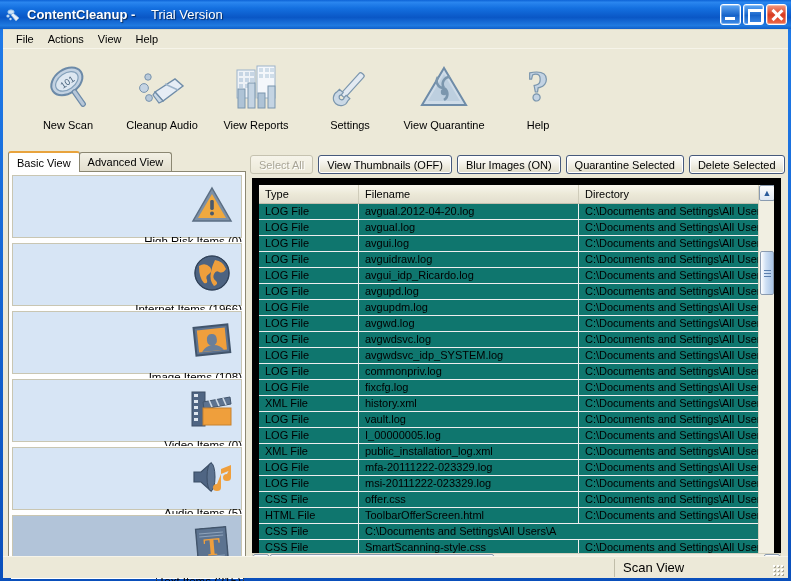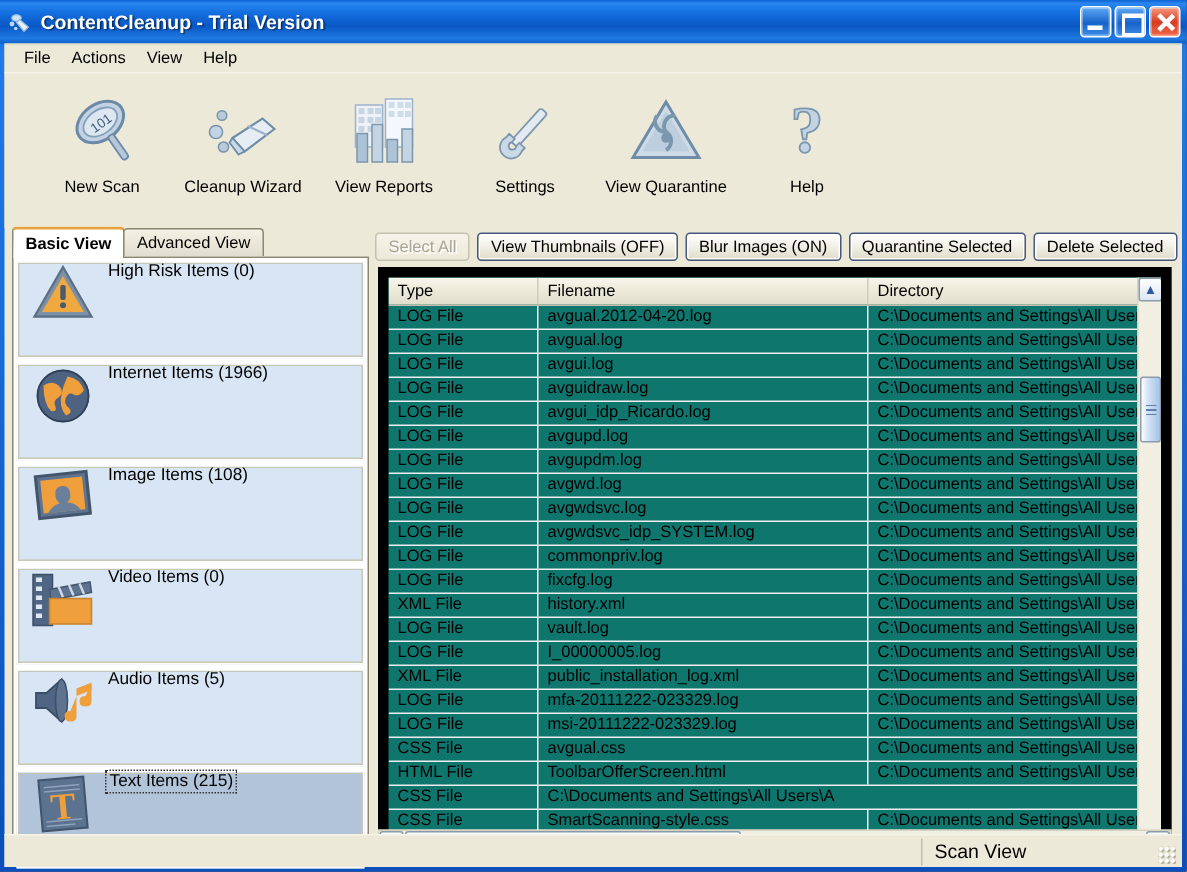--- a/index.html
+++ b/index.html
@@ -29,21 +29,21 @@
   #titlebar .tb-icon {
     margin-left:5px; margin-right:5px;
     width:17px; height:17px; flex:0 0 auto;
     position:relative;
   }
   #titlebar .title-text {
     color:#fff; font-weight:bold; font-size:13px;
     text-shadow: 1px 1px 1px rgba(0,0,0,0.55);
     white-space:nowrap;
   }
-  #titlebar .title-text .sub { font-weight:bold; }
+  #titlebar .title-text .sub { font-weight:normal;margin-left:12px; }
   #wincontrols {
     position:absolute; right:4px; top:4px;
     display:flex; gap:2px;
   }
   .wc {
     width:21px; height:21px; border-radius:3px;
     border:1px solid #ffffff;
     position:relative;
     box-shadow: inset 0 0 0 1px rgba(255,255,255,0.35);
   }
@@ -110,35 +110,36 @@
     font-size:11px; color:#000;
     border:1px solid #8b8772; border-bottom:none;
     border-radius:3px 3px 0 0;
     background: linear-gradient(180deg,#faf8f0,#e7e3d2);
     cursor:default; position:relative;
   }
   .tab.active {
     background:#ffffff; z-index:3;
     border-top:2px solid #e8a33d;
     height:21px; margin-bottom:-1px;
-    font-weight:bold;
+    font-weight:normal;
   }
   .tab.inactive { margin-left:-1px; background: linear-gradient(180deg,#f3f1e5,#e2dece); }
   #tabbody {
     position:absolute; left:0; top:19px; width:238px; height:402px;
     background:#ffffff; border:1px solid #8b8772;
   }
   .catlist { position:absolute; left:2px; top:2px; width:232px; height:396px; }
   .catitem {
     height:65px; margin-bottom:3px;
     background:#d7e5f5;
     border:1px solid #ffffff;
-    display:flex; align-items:flex-start;
+    display:flex; align-items:flex-end;
     cursor:default; position:relative;
     box-shadow: 0 0 0 1px #c9c6b2 inset;
+    flex-direction: column;
   }
   .catitem.selected { background:#b2c4d9; }
   .catitem .cico {
     width:60px; flex:0 0 60px;
     display:flex; align-items:center; justify-content:center;
   }
   .catitem .clbl { font-size:11.5px; color:#000; }
   .catitem.selected .clbl {
     outline:1px dotted #333; outline-offset:1px; padding:0 1px;
   }
@@ -322,21 +323,21 @@
         <div class="ico">
           <svg width="54" height="54" viewBox="0 0 54 54">
             <circle cx="13" cy="16" r="3.2" fill="#b8c9da" stroke="#7893ad" stroke-width="1"></circle>
             <circle cx="9" cy="27" r="4.4" fill="#c5d4e3" stroke="#7893ad" stroke-width="1"></circle>
             <circle cx="14" cy="37" r="3.4" fill="#b8c9da" stroke="#7893ad" stroke-width="1"></circle>
             <path d="M20 31 L40 18 L48 25 L28 40 Z" fill="#e6edf5" stroke="#6f8ca8" stroke-width="1.4"></path>
             <path d="M20 31 L28 40 L24 42 L18 34 Z" fill="#c9d8e6" stroke="#6f8ca8" stroke-width="1.2"></path>
             <line x1="30" y1="23" x2="43" y2="29" stroke="#9cb3c9" stroke-width="1.4"></line>
           </svg>
         </div>
-        <div class="lbl">Cleanup Wizard</div>
+        <div class="lbl">Cleanup Audio</div>
       </div>
 
       <div class="tbtn">
         <div class="ico">
           <svg width="54" height="54" viewBox="0 0 54 54">
             <rect x="8" y="9" width="18" height="28" fill="#eef2f7" stroke="#9cb3c9" stroke-width="1"></rect>
             <g fill="#c6d5e4">
               <rect x="10" y="11" width="4" height="4"></rect>
                 <rect x="16" y="11" width="4" height="4"></rect>
                 <rect x="21" y="11" width="4" height="4"></rect>
@@ -629,21 +630,21 @@
                 <div class="cell c1">mfa-20111222-023329.log</div>
                 <div class="cell c2">C:\Documents and Settings\All Users\A</div>
               </div>
               <div class="row">
                 <div class="cell c0">LOG File</div>
                 <div class="cell c1">msi-20111222-023329.log</div>
                 <div class="cell c2">C:\Documents and Settings\All Users\A</div>
               </div>
               <div class="row">
                 <div class="cell c0">CSS File</div>
-                <div class="cell c1">avgual.css</div>
+                <div class="cell c1">offer.css</div>
                 <div class="cell c2">C:\Documents and Settings\All Users\A</div>
               </div>
               <div class="row">
                 <div class="cell c0">HTML File</div>
                 <div class="cell c1">ToolbarOfferScreen.html</div>
                 <div class="cell c2">C:\Documents and Settings\All Users\A</div>
               </div>
               <div class="row">
                 <div class="cell c0">CSS File</div>
                 <div class="cell c2">C:\Documents and Settings\All Users\A</div>

